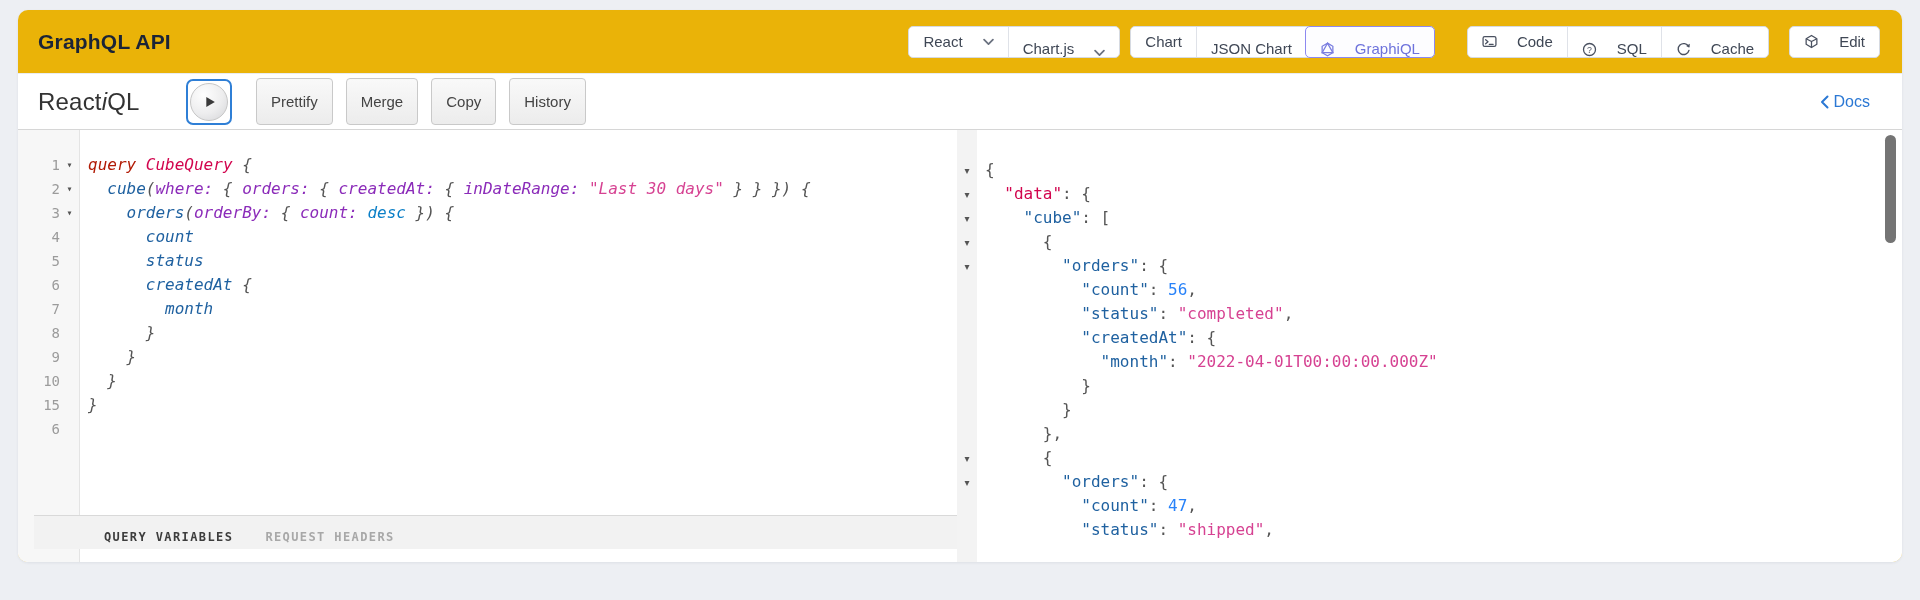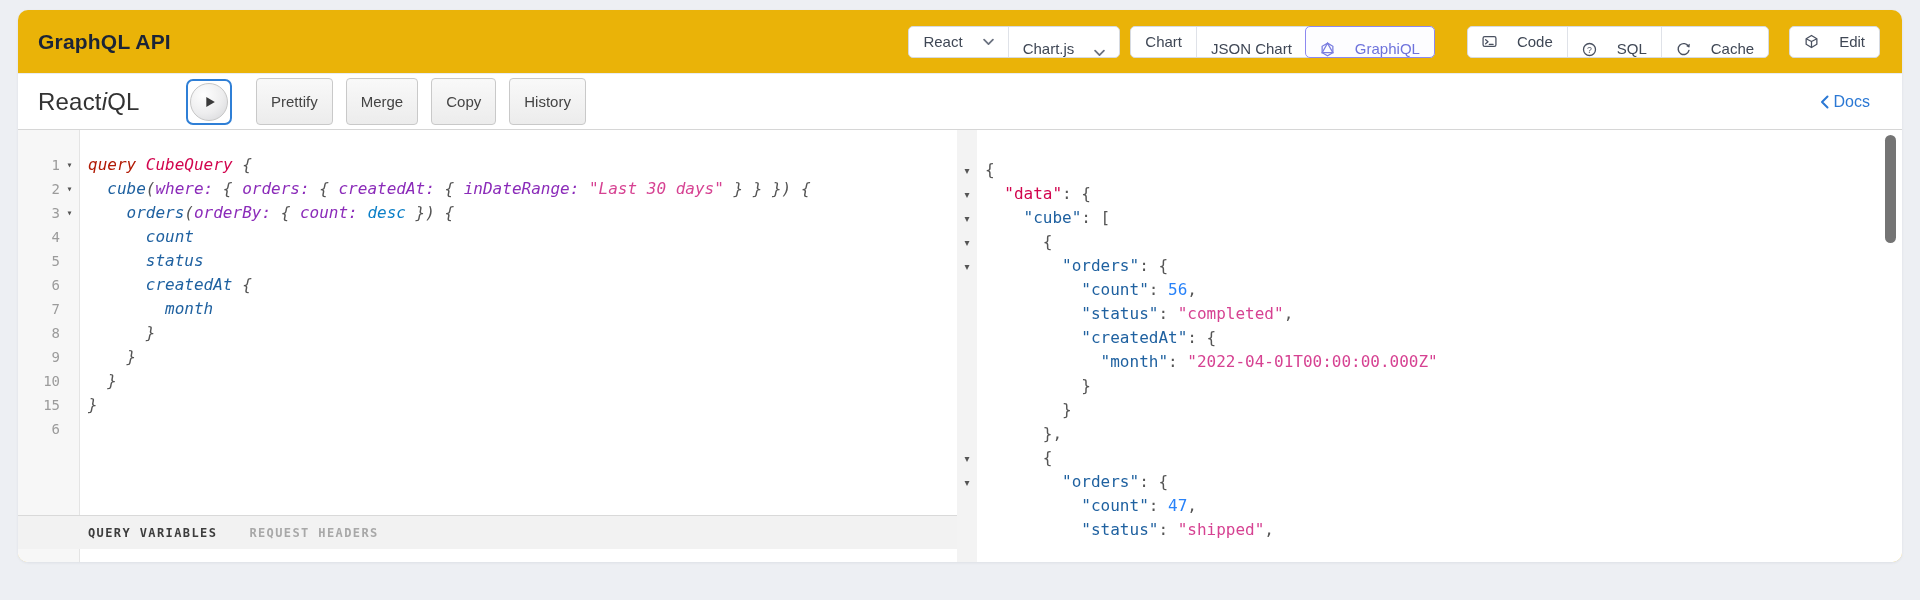--- a/index.html
+++ b/index.html
@@ -52,22 +52,22 @@
   .query-pane { position:absolute; left:0; top:0; width:939px; height:432px; background:#fff; }
   .gutter { position:absolute; left:0; top:0; bottom:0; width:62px; background:#f7f7f7;
             border-right:1px solid #e4e4e4; padding-top:23px; }
   .gr { height:24px; display:flex; align-items:center; }
   .ln { width:42px; text-align:right; color:#9b9b9b; font-family:"DejaVu Sans Mono", monospace;
         font-size:14px; }
   .fa { width:19px; text-align:center; color:#555; font-size:10px; cursor:pointer; }
   .query-code { position:absolute; left:70px; top:23px; right:10px; white-space:pre; overflow:hidden;font-style:italic; }
   .cl { height:24px; white-space:pre; }
 
-  .qvar-bar { position:absolute; left:0; top:385px; width:939px; height:34px; background:#f2f2f2;
-              border-top:1px solid #d9d9d9; display:flex; align-items:center; padding-left:70px; gap:32px; }
+  .qvar-bar { position:absolute; left:16px; top:385px; width:939px; height:34px; background:#f2f2f2;
+              border-top:1px solid #d9d9d9; display:flex; align-items:flex-end; padding-left:70px; gap:32px; }
   .qvar-tab { font-size:12px; font-weight:bold; letter-spacing:1.4px; color:#a8a8a8; cursor:pointer; }
   .qvar-tab.active { color:#3d3d3d; }
 
   .fold-strip { position:absolute; left:939px; top:0; bottom:0; width:20px; background:#f3f3f3;
                 padding-top:28px; }
   .fold-strip .gr { justify-content:center; }
 
   .response-pane { position:absolute; left:959px; top:0; right:0; bottom:0; background:#fff; }
   .response-code { position:absolute; left:8px; top:28px; right:26px; white-space:pre; overflow:hidden; }
   .scroll-thumb { position:absolute; right:6px; top:5px; width:11px; height:108px;

